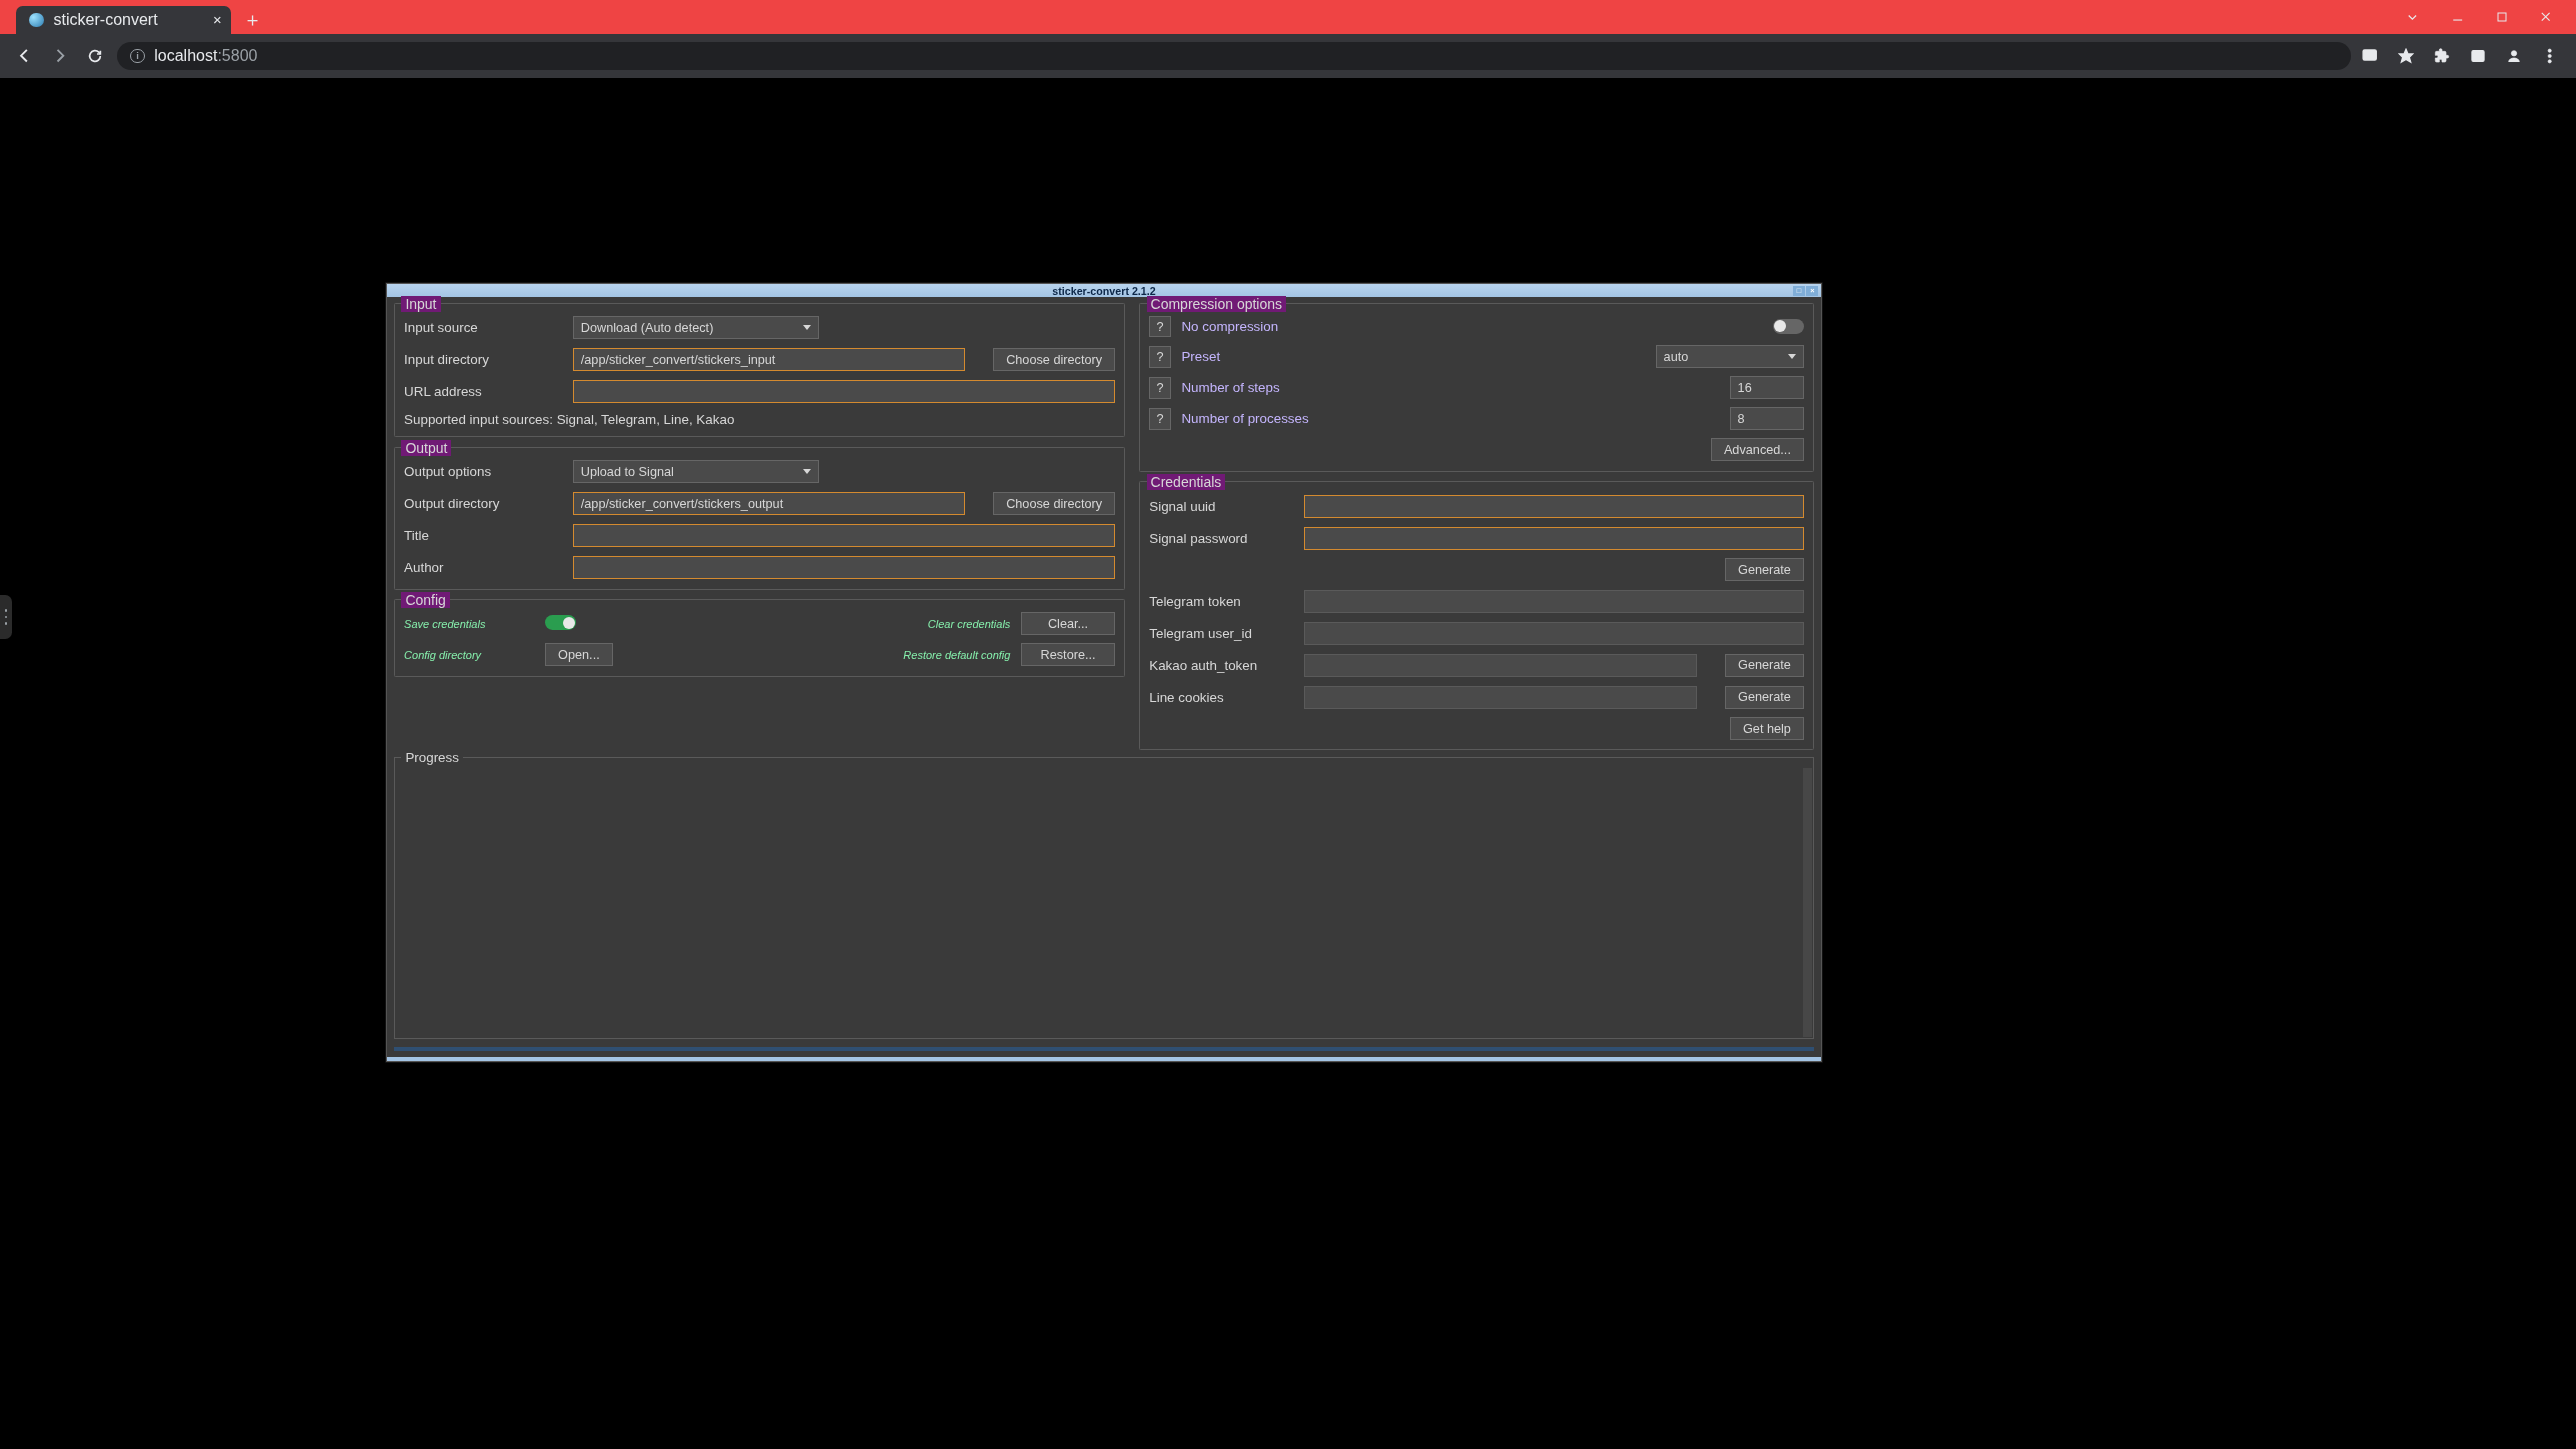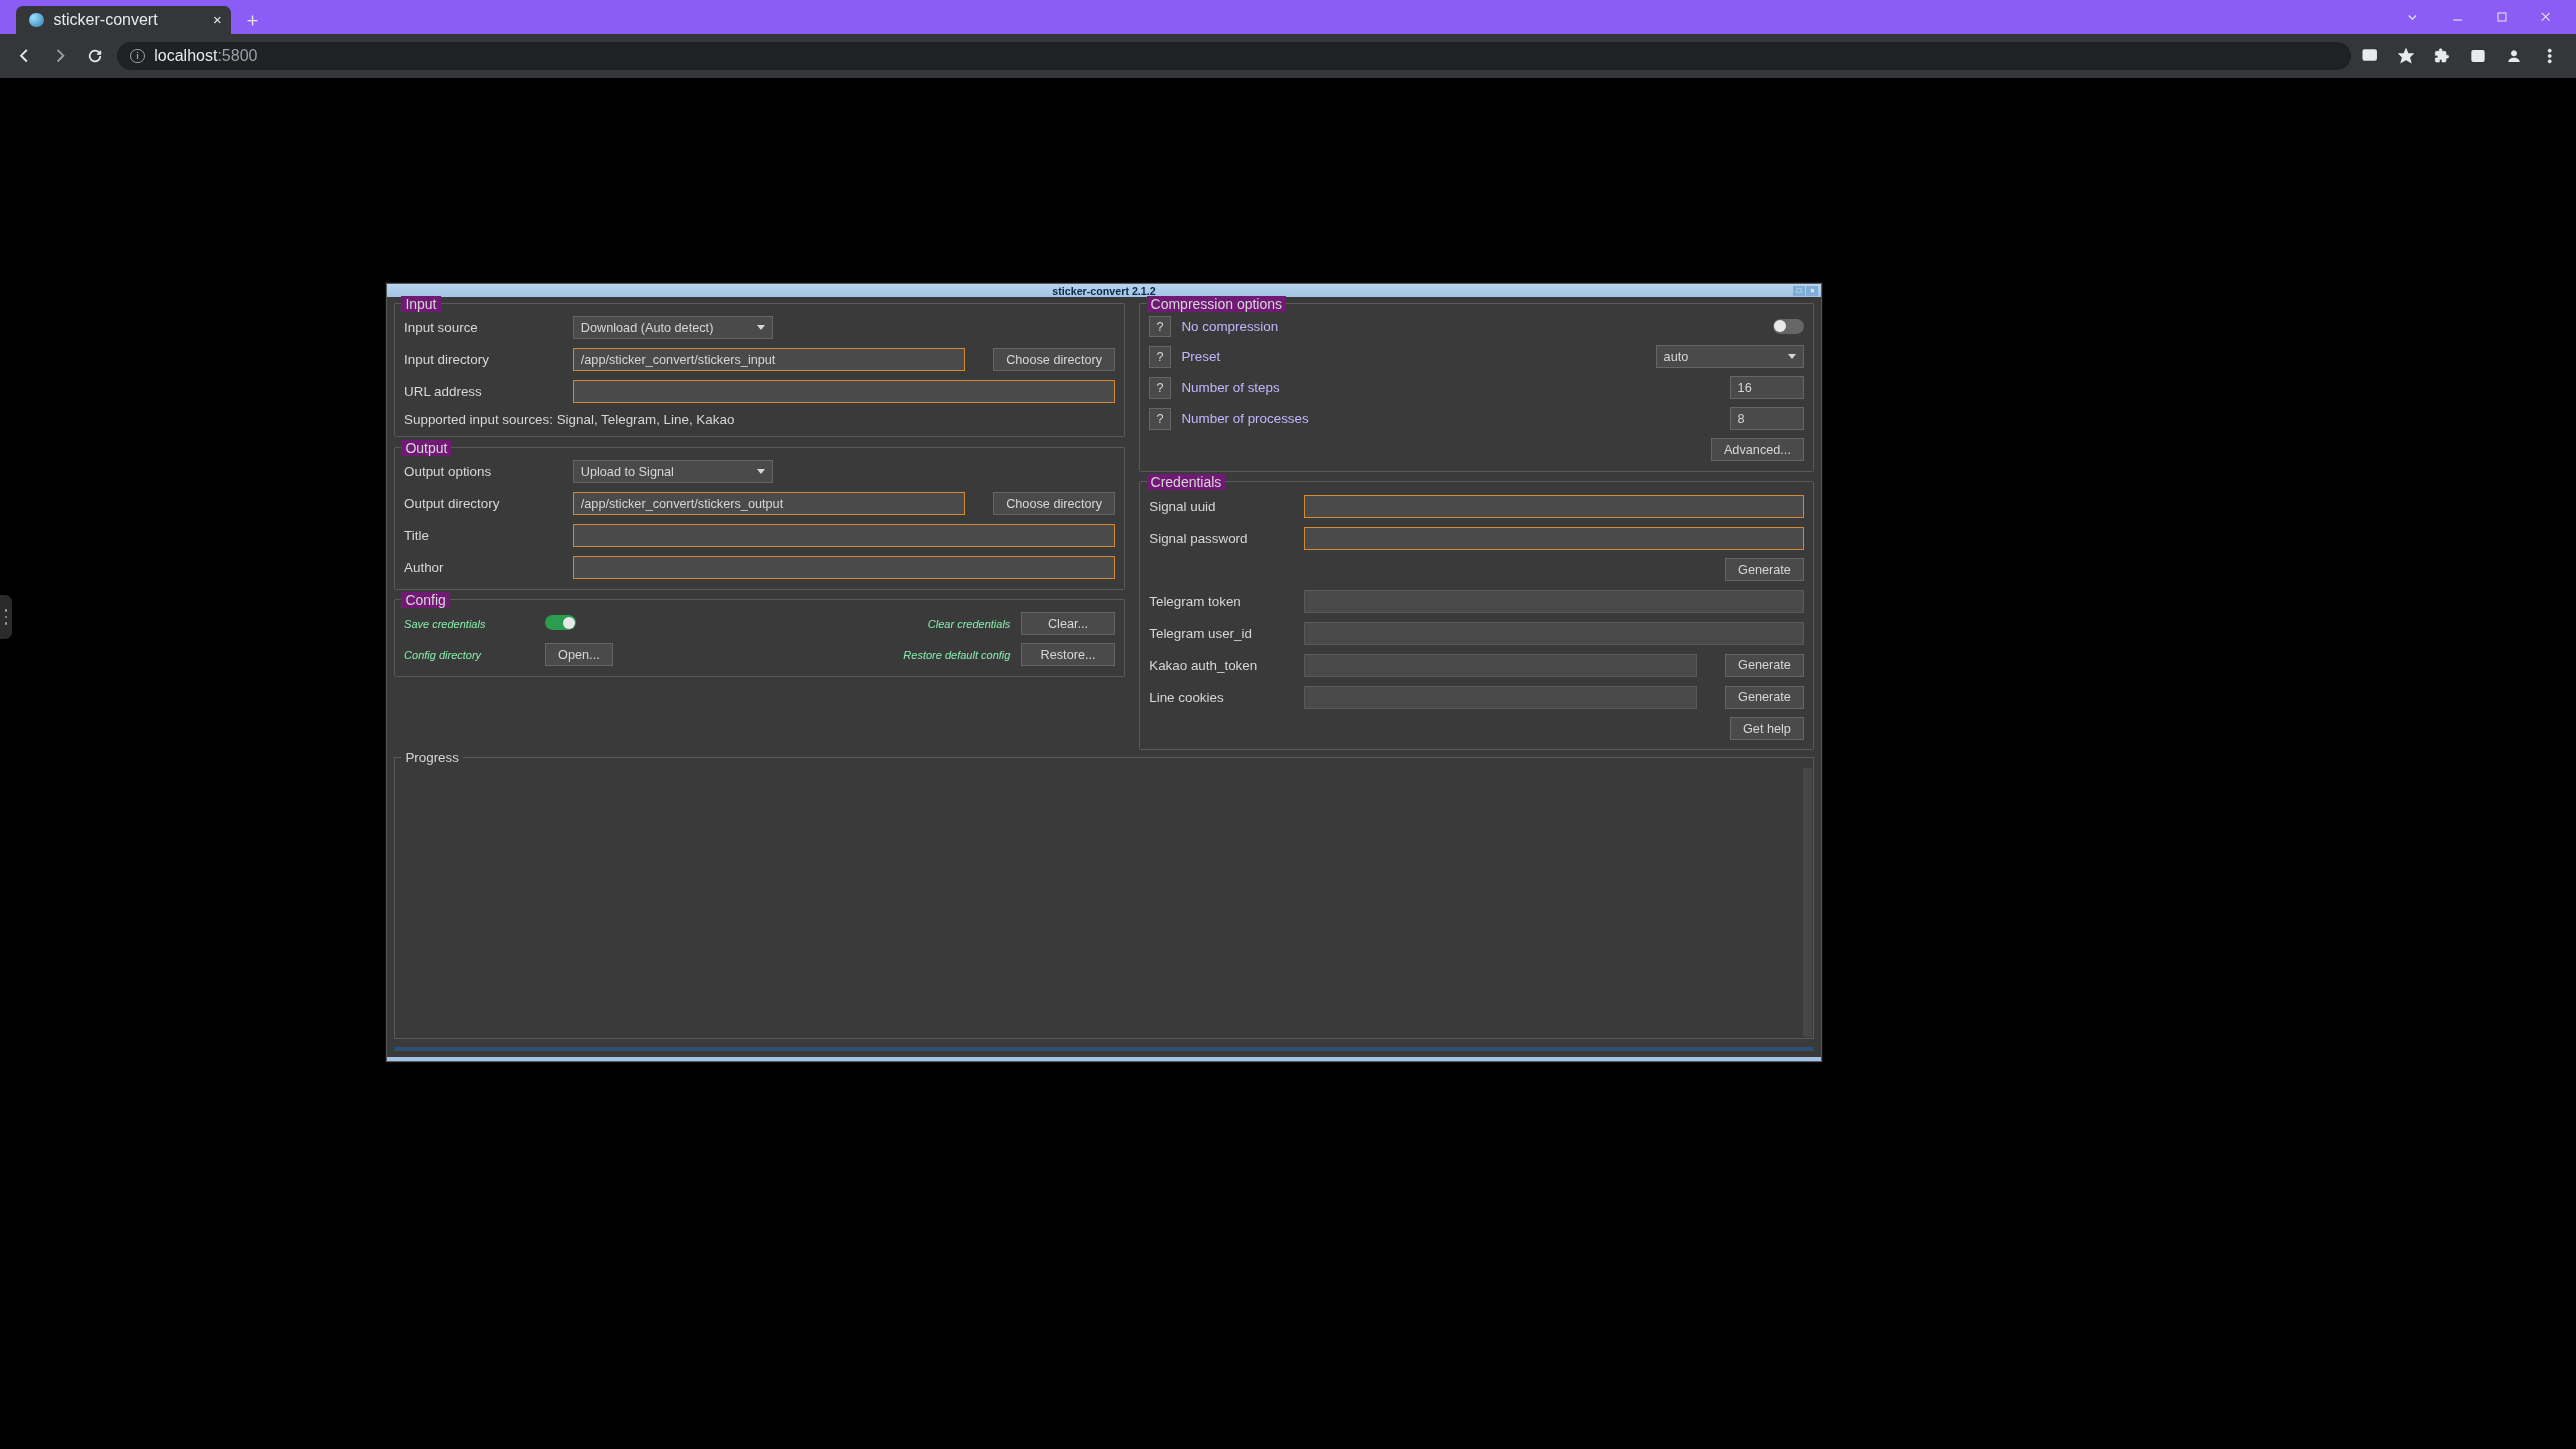--- a/index.html
+++ b/index.html
@@ -7,21 +7,21 @@
   width: 2576px;
   height: 1449px;
   background: #000;
   font-family: "Segoe UI", Arial, sans-serif;
   overflow: hidden;
 }
 
 
 .tabbar {
   height: 34px;
-  background: #8b5cf6;
+  background: #ef4444;
   display: flex;
   align-items: flex-end;
   padding-left: 16px;
   position: relative;
 }
 .tab {
   height: 28px;
   min-width: 215px;
   background: #35363a;
   border-radius: 6.7px 6.7px 0 0;
@@ -223,21 +223,21 @@
   color: #d7d7d7;
   font-size: 12.7px;
   padding: 0 6.7px;
 }
 .input { flex: 1; }
 .input.hl, .num-input.hl { border: 0.7px solid #d48a2f; }
 .input.dim { border: 0.7px solid #5a5a5a; }
 .num-input { width: 74px; }
 
 .select-box {
-  width: 200px;
+  width: 246px;
   display: flex;
   align-items: center;
   justify-content: space-between;
   position: relative;
 }
 .select-box .caret {
   width: 0; height: 0;
   border-left: 4.7px solid transparent;
   border-right: 4.7px solid transparent;
   border-top: 5.4px solid #d7d7d7;

